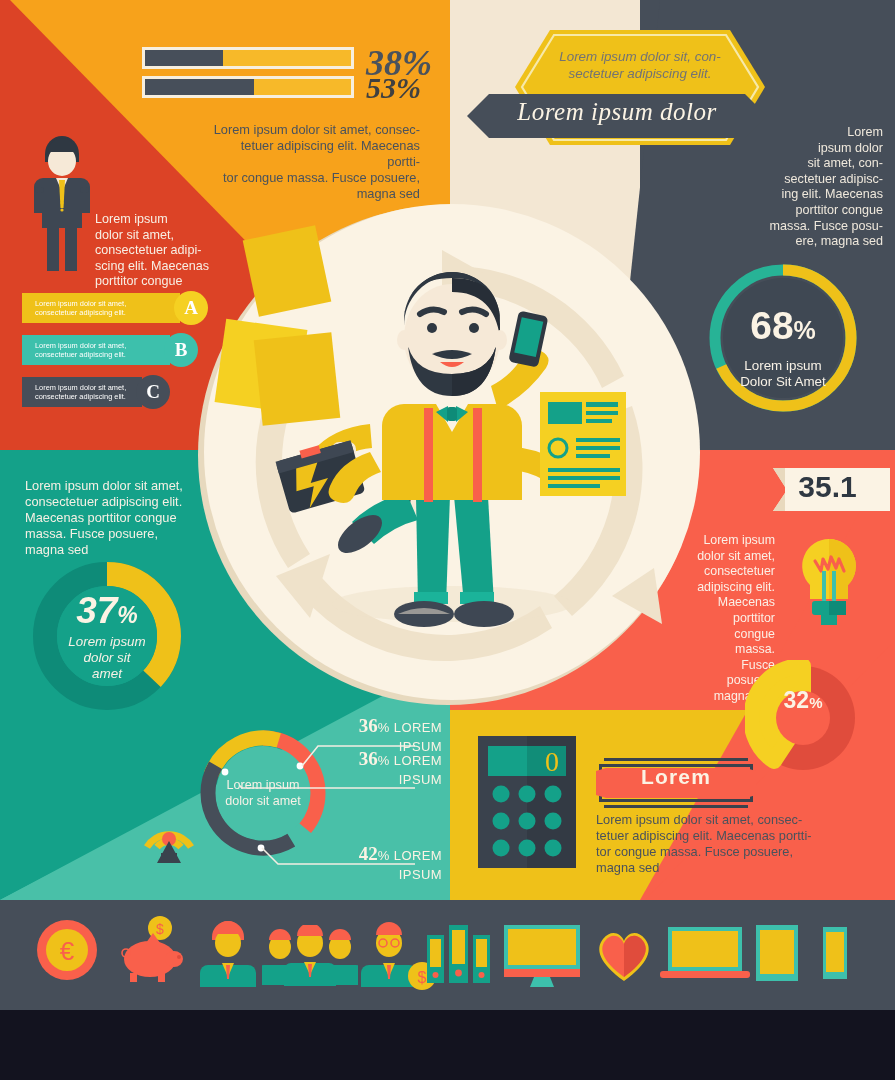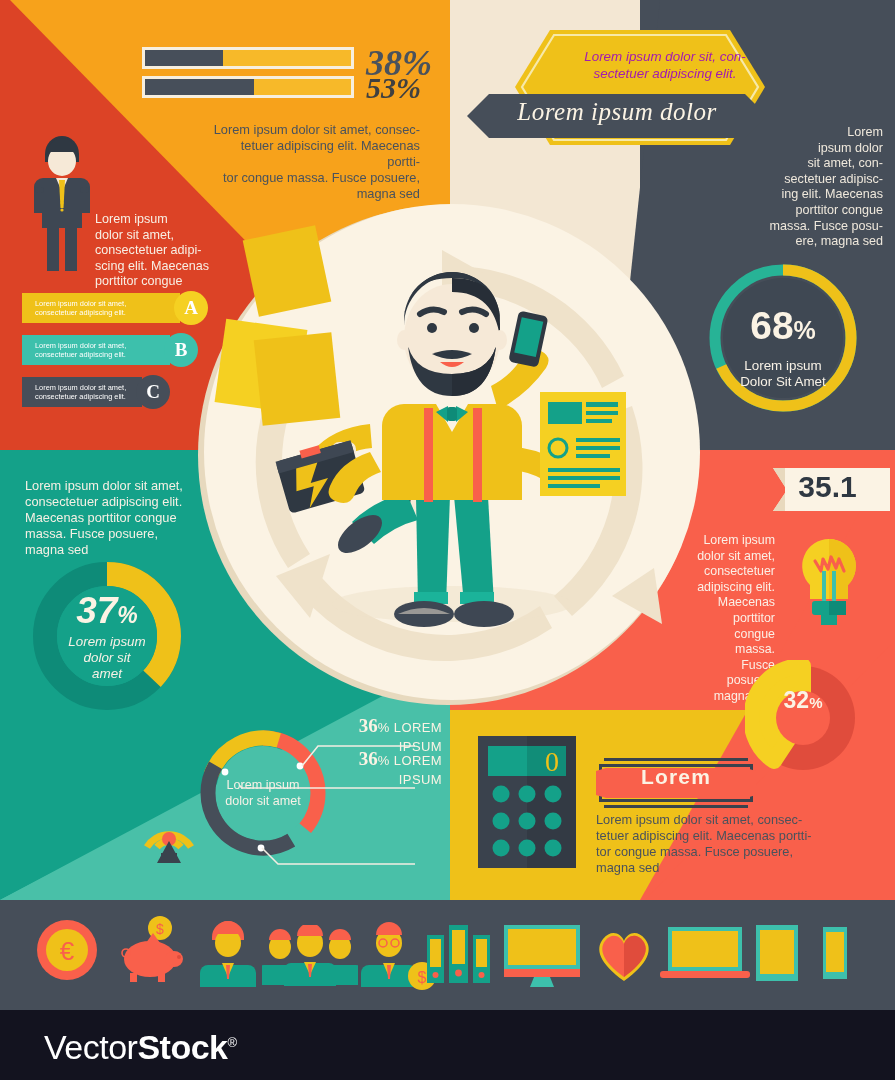--- a/index.html
+++ b/index.html
@@ -157,22 +157,22 @@
       </div>
       <div class="badge" style="left:114px;top:-2px;background:#464E59;">
         <span>C</span>
       </div>
     </div>
 
     <svg class="abs" width="260" height="130" style="left:510px;top:25px;">
       <polygon points="40,5 220,5 255,62 220,120 40,120 5,62" fill="#EFC119"></polygon>
       <polygon points="44,10 216,10 248,62 216,115 44,115 12,62" fill="none" stroke="#F7E9A8" stroke-width="2.2"></polygon>
     </svg>
-    <div class="abs txt" style="left:545px;top:48px;width:240px;text-align:center;font-size:13.4px;line-height:17px;
-         color:#a21caf;font-style:italic;">Lorem ipsum dolor sit, con-
+    <div class="abs txt" style="left:520px;top:48px;width:240px;text-align:center;font-size:13.4px;line-height:17px;
+         color:#737373;font-style:italic;">Lorem ipsum dolor sit, con-
 sectetuer adipiscing elit.</div>
 
     <svg class="abs" width="300" height="50" style="left:467px;top:92px;">
       <polygon points="0,24 22,2 278,2 300,24 278,46 22,46" fill="#464E59"></polygon>
     </svg>
     <div class="abs" style="left:467px;top:98px;width:300px;text-align:center;font-size:25px;
          font-family:'Liberation Serif',serif;font-style:italic;font-weight:normal;color:#FBF3E4;letter-spacing:0.5px;">Lorem ipsum dolor</div>
 
     <div class="abs txt body-txt" style="left:765px;top:125px;width:118px;text-align:right;font-size:12.6px;line-height:15.6px;color:#EFE8DC;">Lorem
 ipsum dolor
@@ -281,20 +281,24 @@
       <path d="M-14 56 L2 72 L175 72" fill="none" stroke="#F3EDE2" stroke-width="1.6"></path>
       <path d="M22 132 L38 148 L175 148" fill="none" stroke="#F3EDE2" stroke-width="1.6"></path>
     </svg>
 
     <div class="abs" style="left:322px;top:715px;width:120px;text-align:right;">
       <span class="lead-num" style="font-size:19px;color:#FBF3E4;">36</span><span style="font-size:13px;color:#FBF3E4;">%</span>
       <span style="font-size:13px;color:#FBF3E4;letter-spacing:0.4px;">LOREM IPSUM</span>
     </div>
     <div class="abs" style="left:322px;top:748px;width:120px;text-align:right;">
       <span class="lead-num" style="font-size:19px;color:#FBF3E4;">36</span><span style="font-size:13px;color:#FBF3E4;">%</span>
+      <span style="font-size:13px;color:#FBF3E4;letter-spacing:0.4px;">LOREM IPSUM</span>
+    </div>
+    <div class="abs" style="left:322px;top:843px;width:120px;text-align:right;">
+      <span class="lead-num" style="font-size:19px;color:#FBF3E4;">42</span><span style="font-size:13px;color:#FBF3E4;">%</span>
       <span style="font-size:13px;color:#FBF3E4;letter-spacing:0.4px;">LOREM IPSUM</span>
     </div>
 
     <svg class="abs" width="98" height="132" style="left:478px;top:736px;">
       <rect x="0" y="0" width="98" height="132" fill="#3A424D"></rect>
       <rect x="49" y="0" width="49" height="132" fill="#333A44"></rect>
       <rect x="10" y="10" width="78" height="30" fill="#14A189"></rect>
       <rect x="49" y="10" width="39" height="30" fill="#118D78"></rect>
       <text x="74" y="35" font-family="Liberation Serif, serif" font-size="28" fill="#EFC119" text-anchor="middle">0</text>
       <circle cx="23" cy="58" r="8.5" fill="#14A189"></circle>
@@ -546,17 +550,14 @@
       <path d="M228 118 q12 -8 24 -2" fill="none" stroke="#2F3842" stroke-width="6" stroke-linecap="round"></path>
       <path d="M270 116 q12 -6 24 2" fill="none" stroke="#2F3842" stroke-width="6" stroke-linecap="round"></path>
 
       <ellipse cx="212" cy="144" rx="7" ry="10" fill="#F6E9D7"></ellipse>
       <ellipse cx="308" cy="144" rx="7" ry="10" fill="#F6E9D7"></ellipse>
     </svg>
 
   </div>
 
   <div id="footer">
-    <div id="wm-logo">
-      <span class="lite">Vector</span><span class="bold">Stock</span><span class="reg">®</span>
-    </div>
   </div>
 </div>
 
 </body></html>

